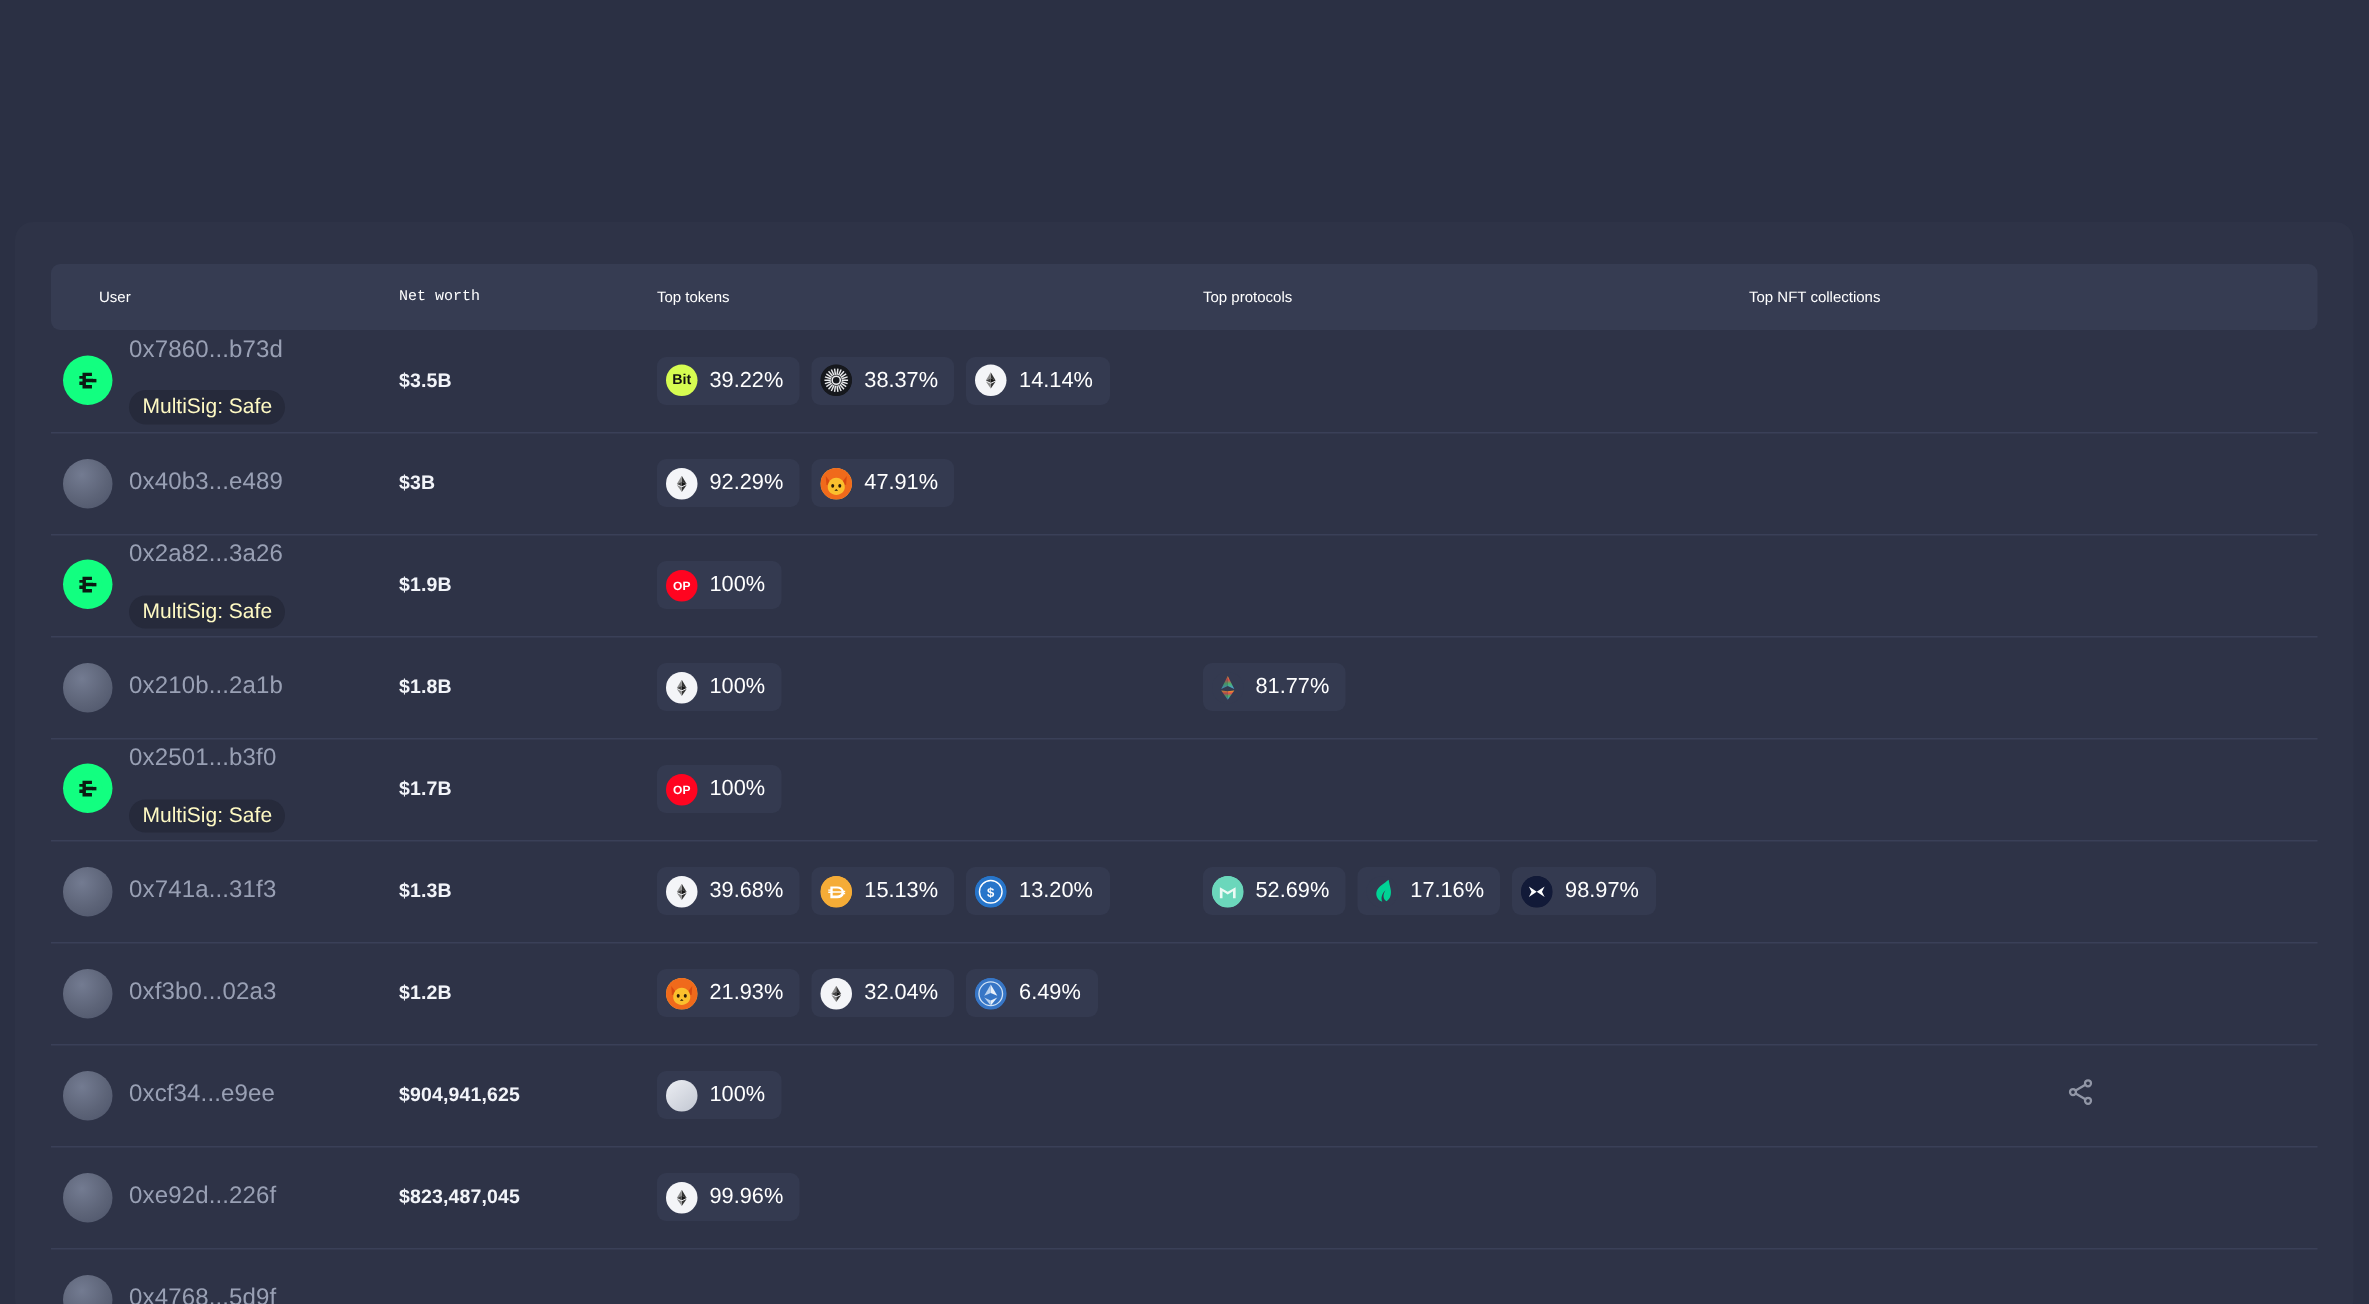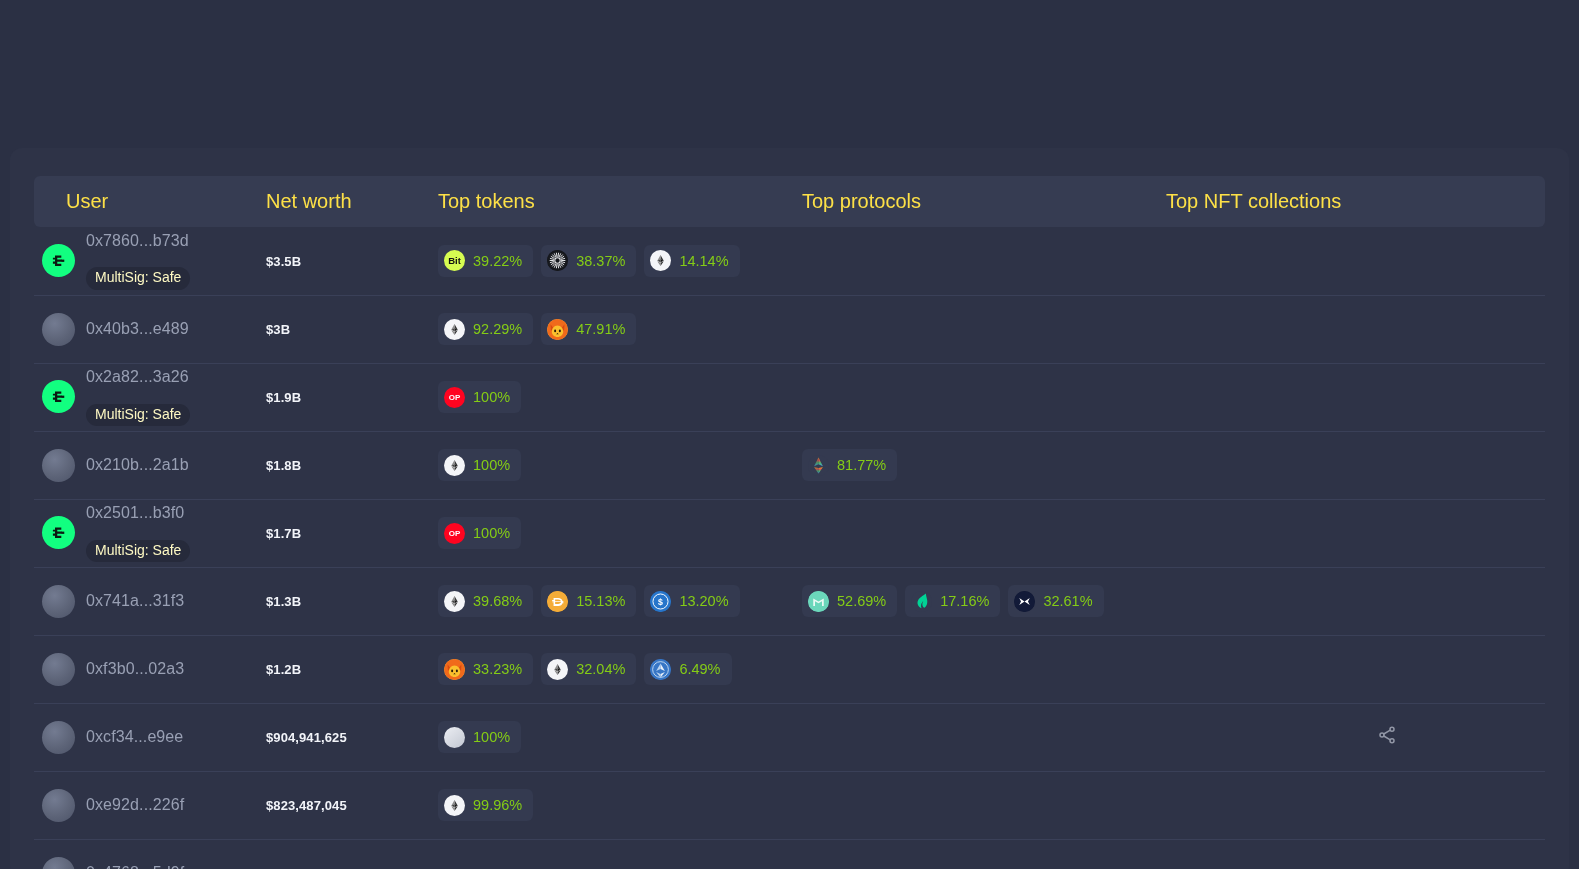--- a/index.html
+++ b/index.html
@@ -50,32 +50,32 @@
 
   .table {
     width: 100%;
     border-collapse: collapse;
     table-layout: fixed;
   }
 
   .table thead th {
     background: #363c52;
     text-align: left;
-    font-size: 20px;
+    font-size: 10px;
     font-weight: 400;
-    color: #fde047;
+    color: #ffffff;
     padding: 14px 0 14px 0;
     height: 44px;
     vertical-align: middle;
   }
   .table thead th:first-child { border-radius: 6px 0 0 6px; padding-left: 32px; }
   .table thead th:last-child  { border-radius: 0 6px 6px 0; }
 
   .col-user      { width: 232px; }
-  .col-networth  { width: 172px; }
+  .col-networth  { width: 172px; font-family: Liberation Mono, monospace; }
   .col-tokens    { width: 364px; margin-left: 17px; }
   .col-protocols { width: 364px; }
   .col-nfts      { width: auto; }
 
   .table tbody tr {
     border-bottom: 1px solid #3a4058;
   }
   .table tbody td {
     height: 68px;
     vertical-align: middle;
@@ -136,21 +136,21 @@
     display: inline-flex;
     align-items: center;
     gap: 8px;
     background: #343a50;
     border-radius: 6px;
     padding: 5px 11px 5px 6px;
     height: 32px;
   }
   .badge .pct {
     font-size: 14.5px;
-    color: #84cc16;
+    color: #ffffff;
     white-space: nowrap;
   }
   .ico {
     width: 21px; height: 21px;
     border-radius: 50%;
     flex: 0 0 21px;
     display: flex; align-items: center; justify-content: center;
     font-size: 9px;
     font-weight: bold;
     overflow: hidden;
@@ -493,21 +493,21 @@
                 <span class="pct">17.16%</span>
               </div>
               <div class="badge">
                 <span class="ico navy">
                   <svg viewBox="0 0 24 24" width="21" height="21">
                     <circle cx="12" cy="12" r="12" fill="#121a38"></circle>
                     <path d="M6 8 L12 12 L6 16 L8 12 Z" fill="#fff"></path>
                     <path d="M18 8 L12 12 L18 16 L16 12 Z" fill="#fff"></path>
                   </svg>
                 </span>
-                <span class="pct">32.61%</span>
+                <span class="pct">98.97%</span>
               </div>
             </div>
           </td>
           <td></td>
         </tr>
         <tr>
           <td>
             <div class="user-cell">
               <div class="avatar blank"></div>
               <div class="user-meta">
@@ -523,21 +523,21 @@
                   <svg viewBox="0 0 24 24" width="21" height="21">
                     <circle cx="12" cy="12" r="12" fill="#f06a1b"></circle>
                     <path d="M4 6 L8.5 12 L4.5 13 Z" fill="#d94a10"></path>
                     <path d="M20 6 L15.5 12 L19.5 13 Z" fill="#d94a10"></path>
                     <path d="M12 7.5 C16 7.5 18.5 11 18.5 14.5 C18.5 18 15.5 20.5 12 20.5 C8.5 20.5 5.5 18 5.5 14.5 C5.5 11 8 7.5 12 7.5 Z" fill="#fbc02d"></path>
                     <ellipse cx="9.3" cy="13.6" rx="1.15" ry="1.5" fill="#2b1a08"></ellipse>
                     <ellipse cx="14.7" cy="13.6" rx="1.15" ry="1.5" fill="#2b1a08"></ellipse>
                     <path d="M12 16 L10.6 17.3 L13.4 17.3 Z" fill="#2b1a08"></path>
                   </svg>
                 </span>
-                <span class="pct">33.23%</span>
+                <span class="pct">21.93%</span>
               </div>
               <div class="badge">
                 <span class="ico eth">
                   <svg viewBox="0 0 24 24" width="13" height="13">
                     <path d="M12 2 L12 9.5 L18 12.3 Z" fill="#343434"></path>
                     <path d="M12 2 L6 12.3 L12 9.5 Z" fill="#8c8c8c"></path>
                     <path d="M12 16.2 L12 22 L18 13.6 Z" fill="#343434"></path>
                     <path d="M12 22 L12 16.2 L6 13.6 Z" fill="#8c8c8c"></path>
                     <path d="M12 15 L18 12.3 L12 9.6 Z" fill="#141414"></path>
                     <path d="M6 12.3 L12 15 L12 9.6 Z" fill="#454545"></path>

